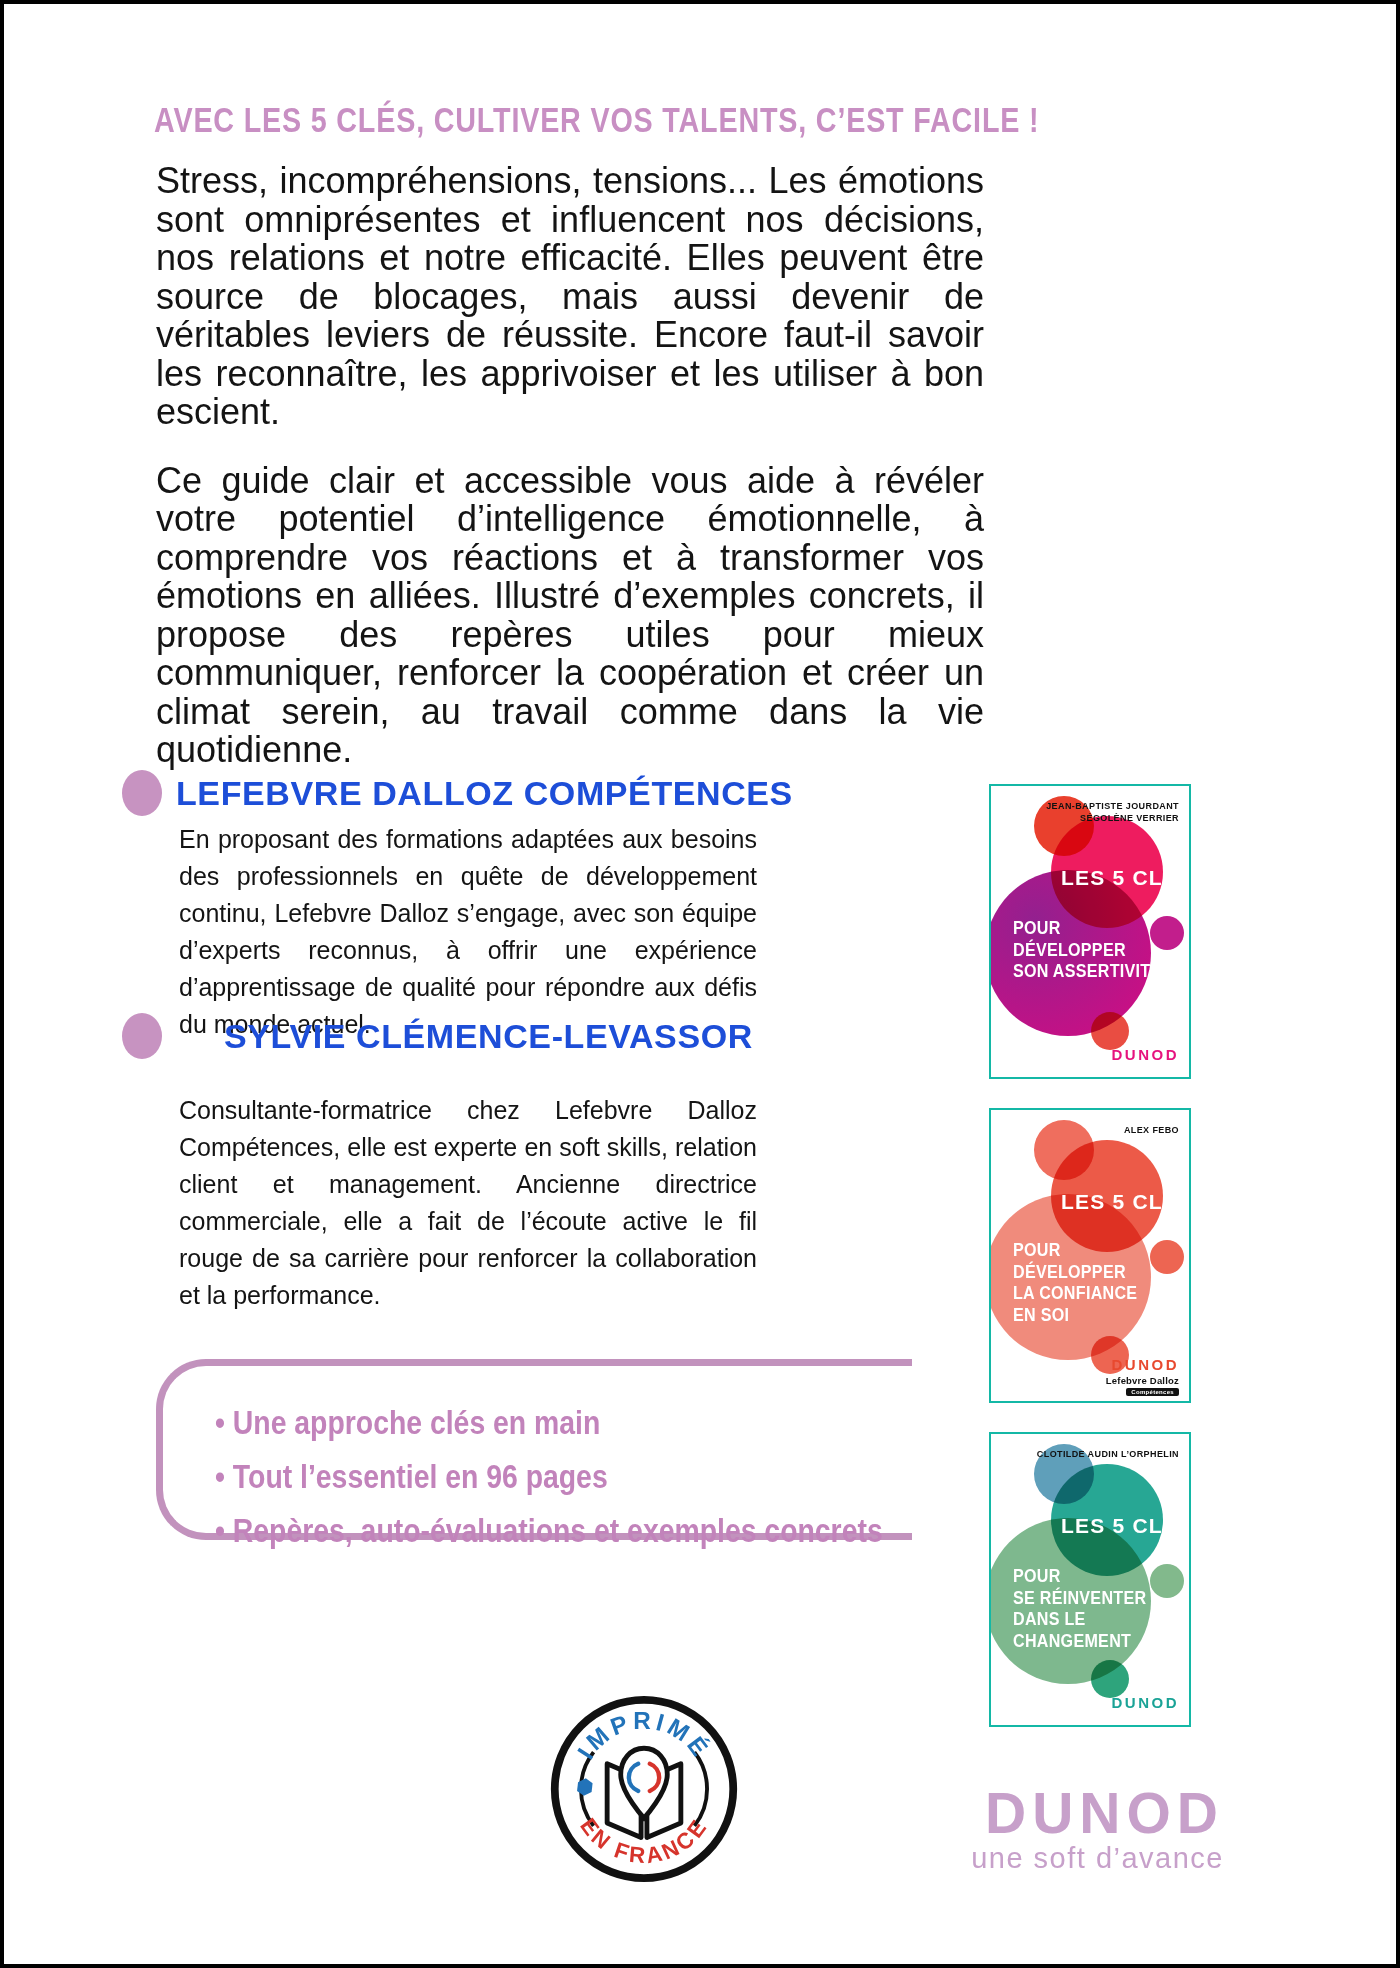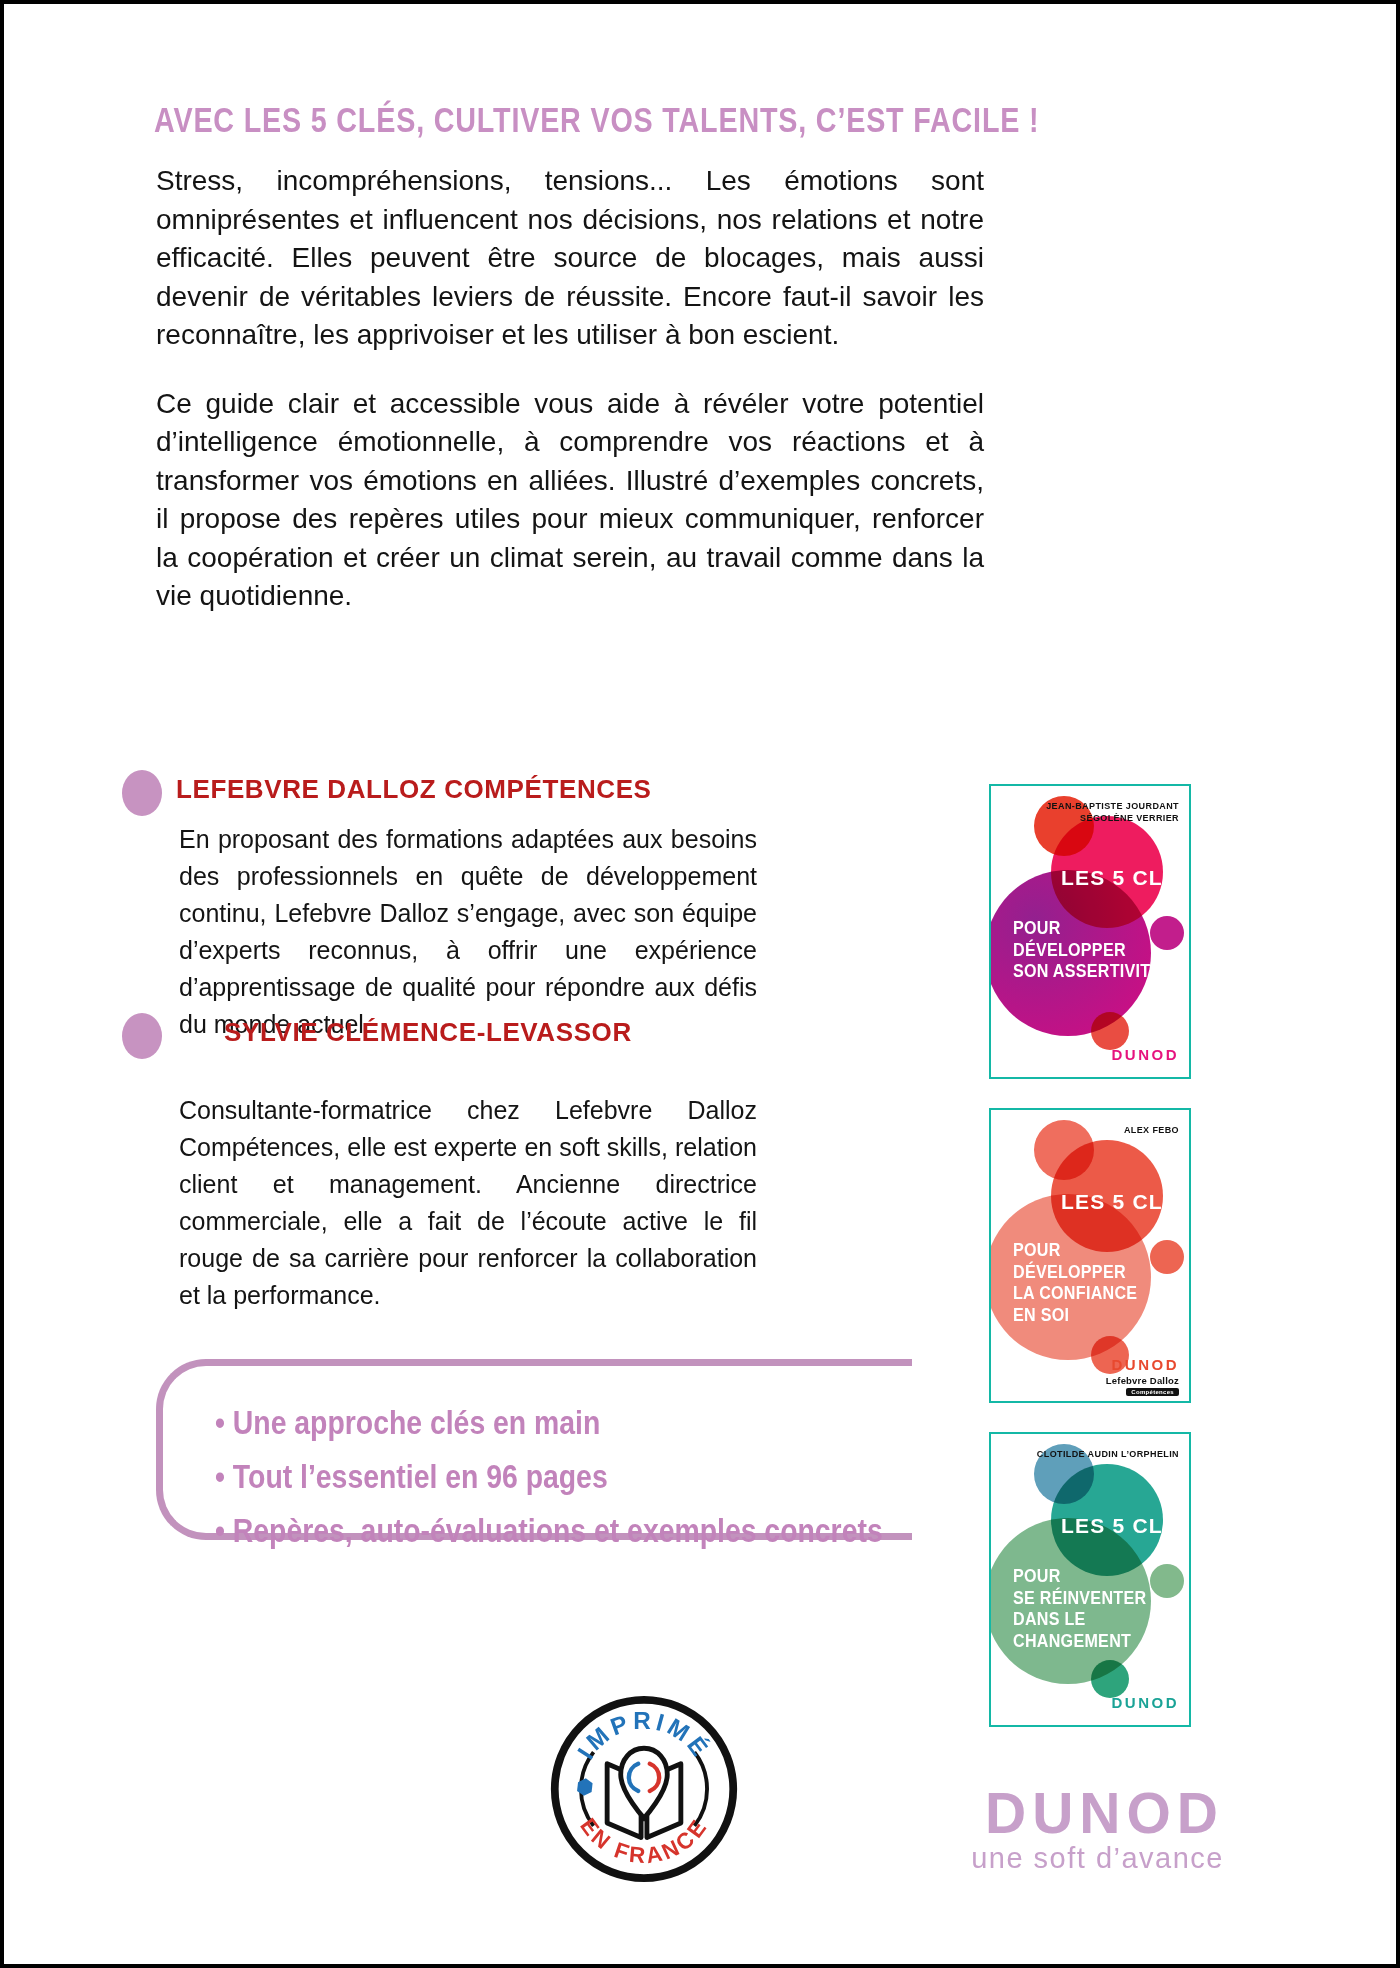--- a/index.html
+++ b/index.html
@@ -10,26 +10,26 @@
   }
   .abs { position:absolute; }
 
   
   .headline {
     left:150px; top:96px; font-size:35px; font-weight:bold; letter-spacing:1px;
     color:#c88fc3; transform:scaleX(0.82); transform-origin:left top; white-space:nowrap;
   }
 
   
-  .intro { left:152px; top:158px; width:828px; font-size:28px; line-height:38.5px; text-align:justify; }
+  .intro { left:152px; top:158px; width:828px; font-size:36px; line-height:38.5px; text-align:justify; }
   .intro p { margin:0 0 30px 0; }
 
   
   .sec-dot { width:40px; height:46px; border-radius:50%; background:#c793c1; left:118px; }
-  .sec-heading { left:172px; font-size:26px; font-weight:bold; letter-spacing:0.6px; color:#b91c1c; white-space:nowrap; }
+  .sec-heading { left:172px; font-size:34px; font-weight:bold; letter-spacing:0.6px; color:#1d4ed8; white-space:nowrap; }
   .sec-body { left:175px; width:578px; font-size:25px; line-height:37px; text-align:justify; }
 
   
   .features {
     left:152px; top:1355px; width:756px; height:181px; box-sizing:border-box;
     border:7px solid #c292bd; border-right:none; border-radius:50px 0 0 50px;
     padding:30px 0 0 52px;
   }
   .feature-item {
     font-size:33px; font-weight:bold; color:#c283bb; line-height:54px;

